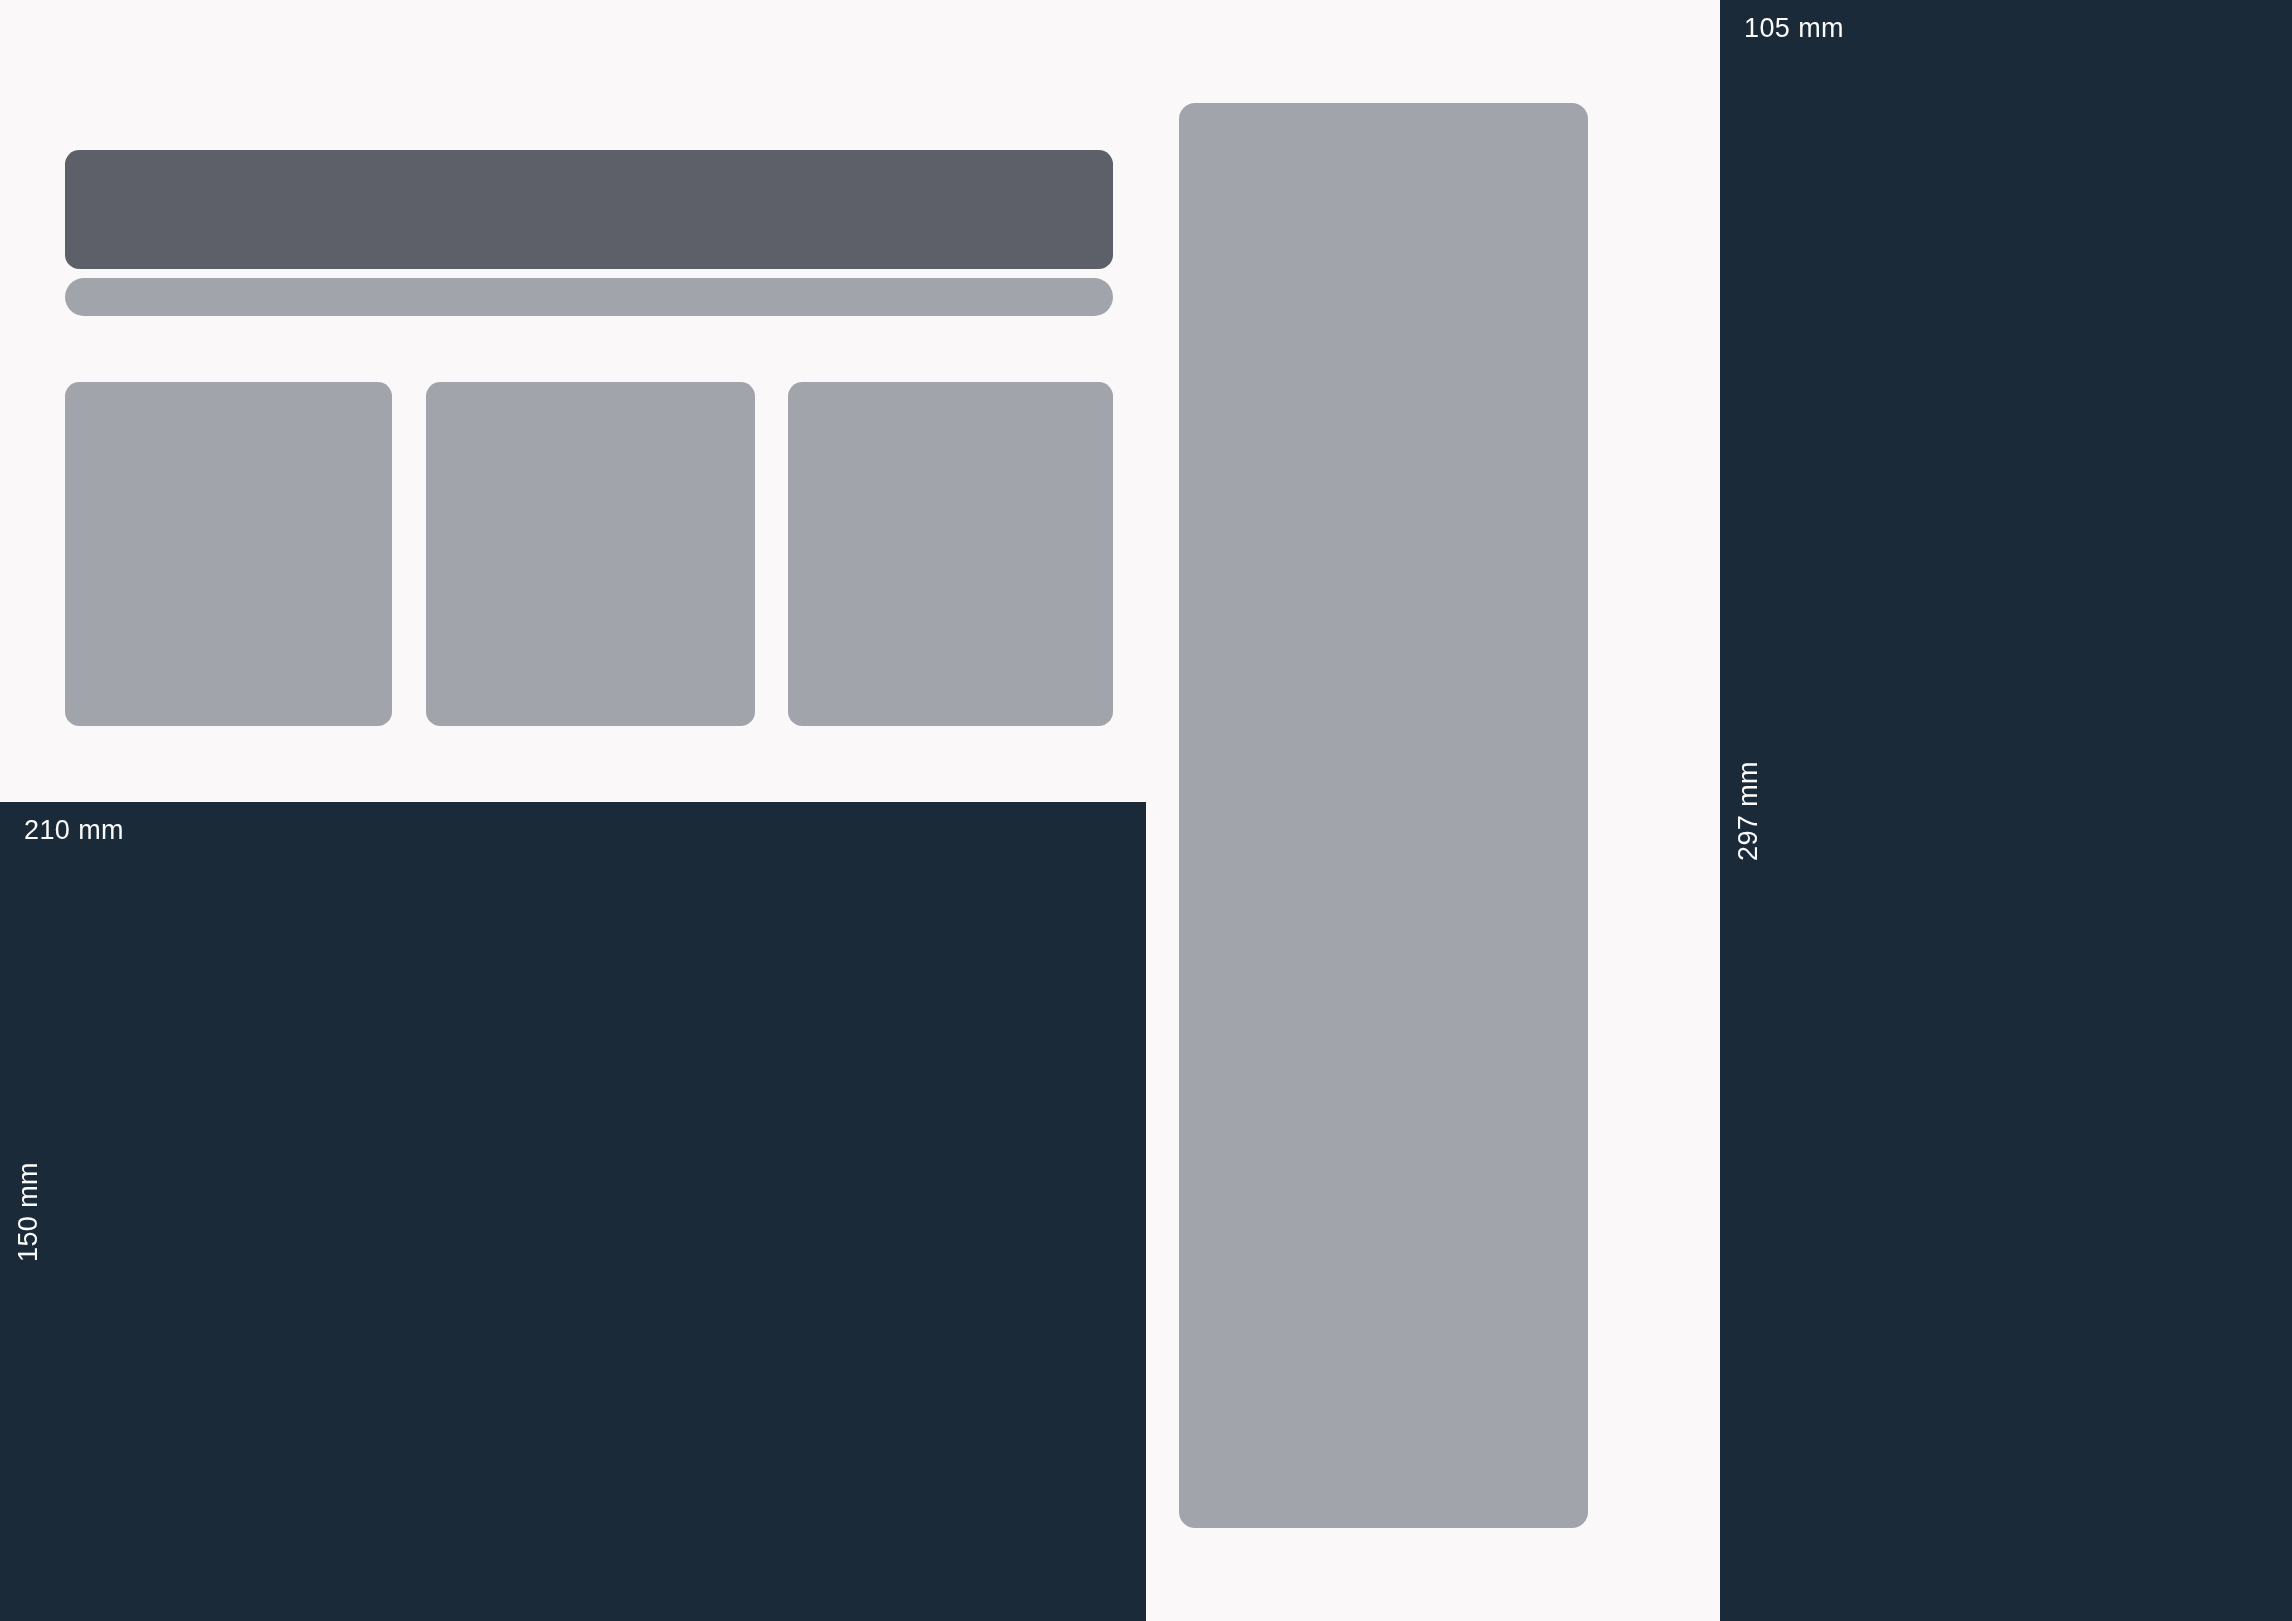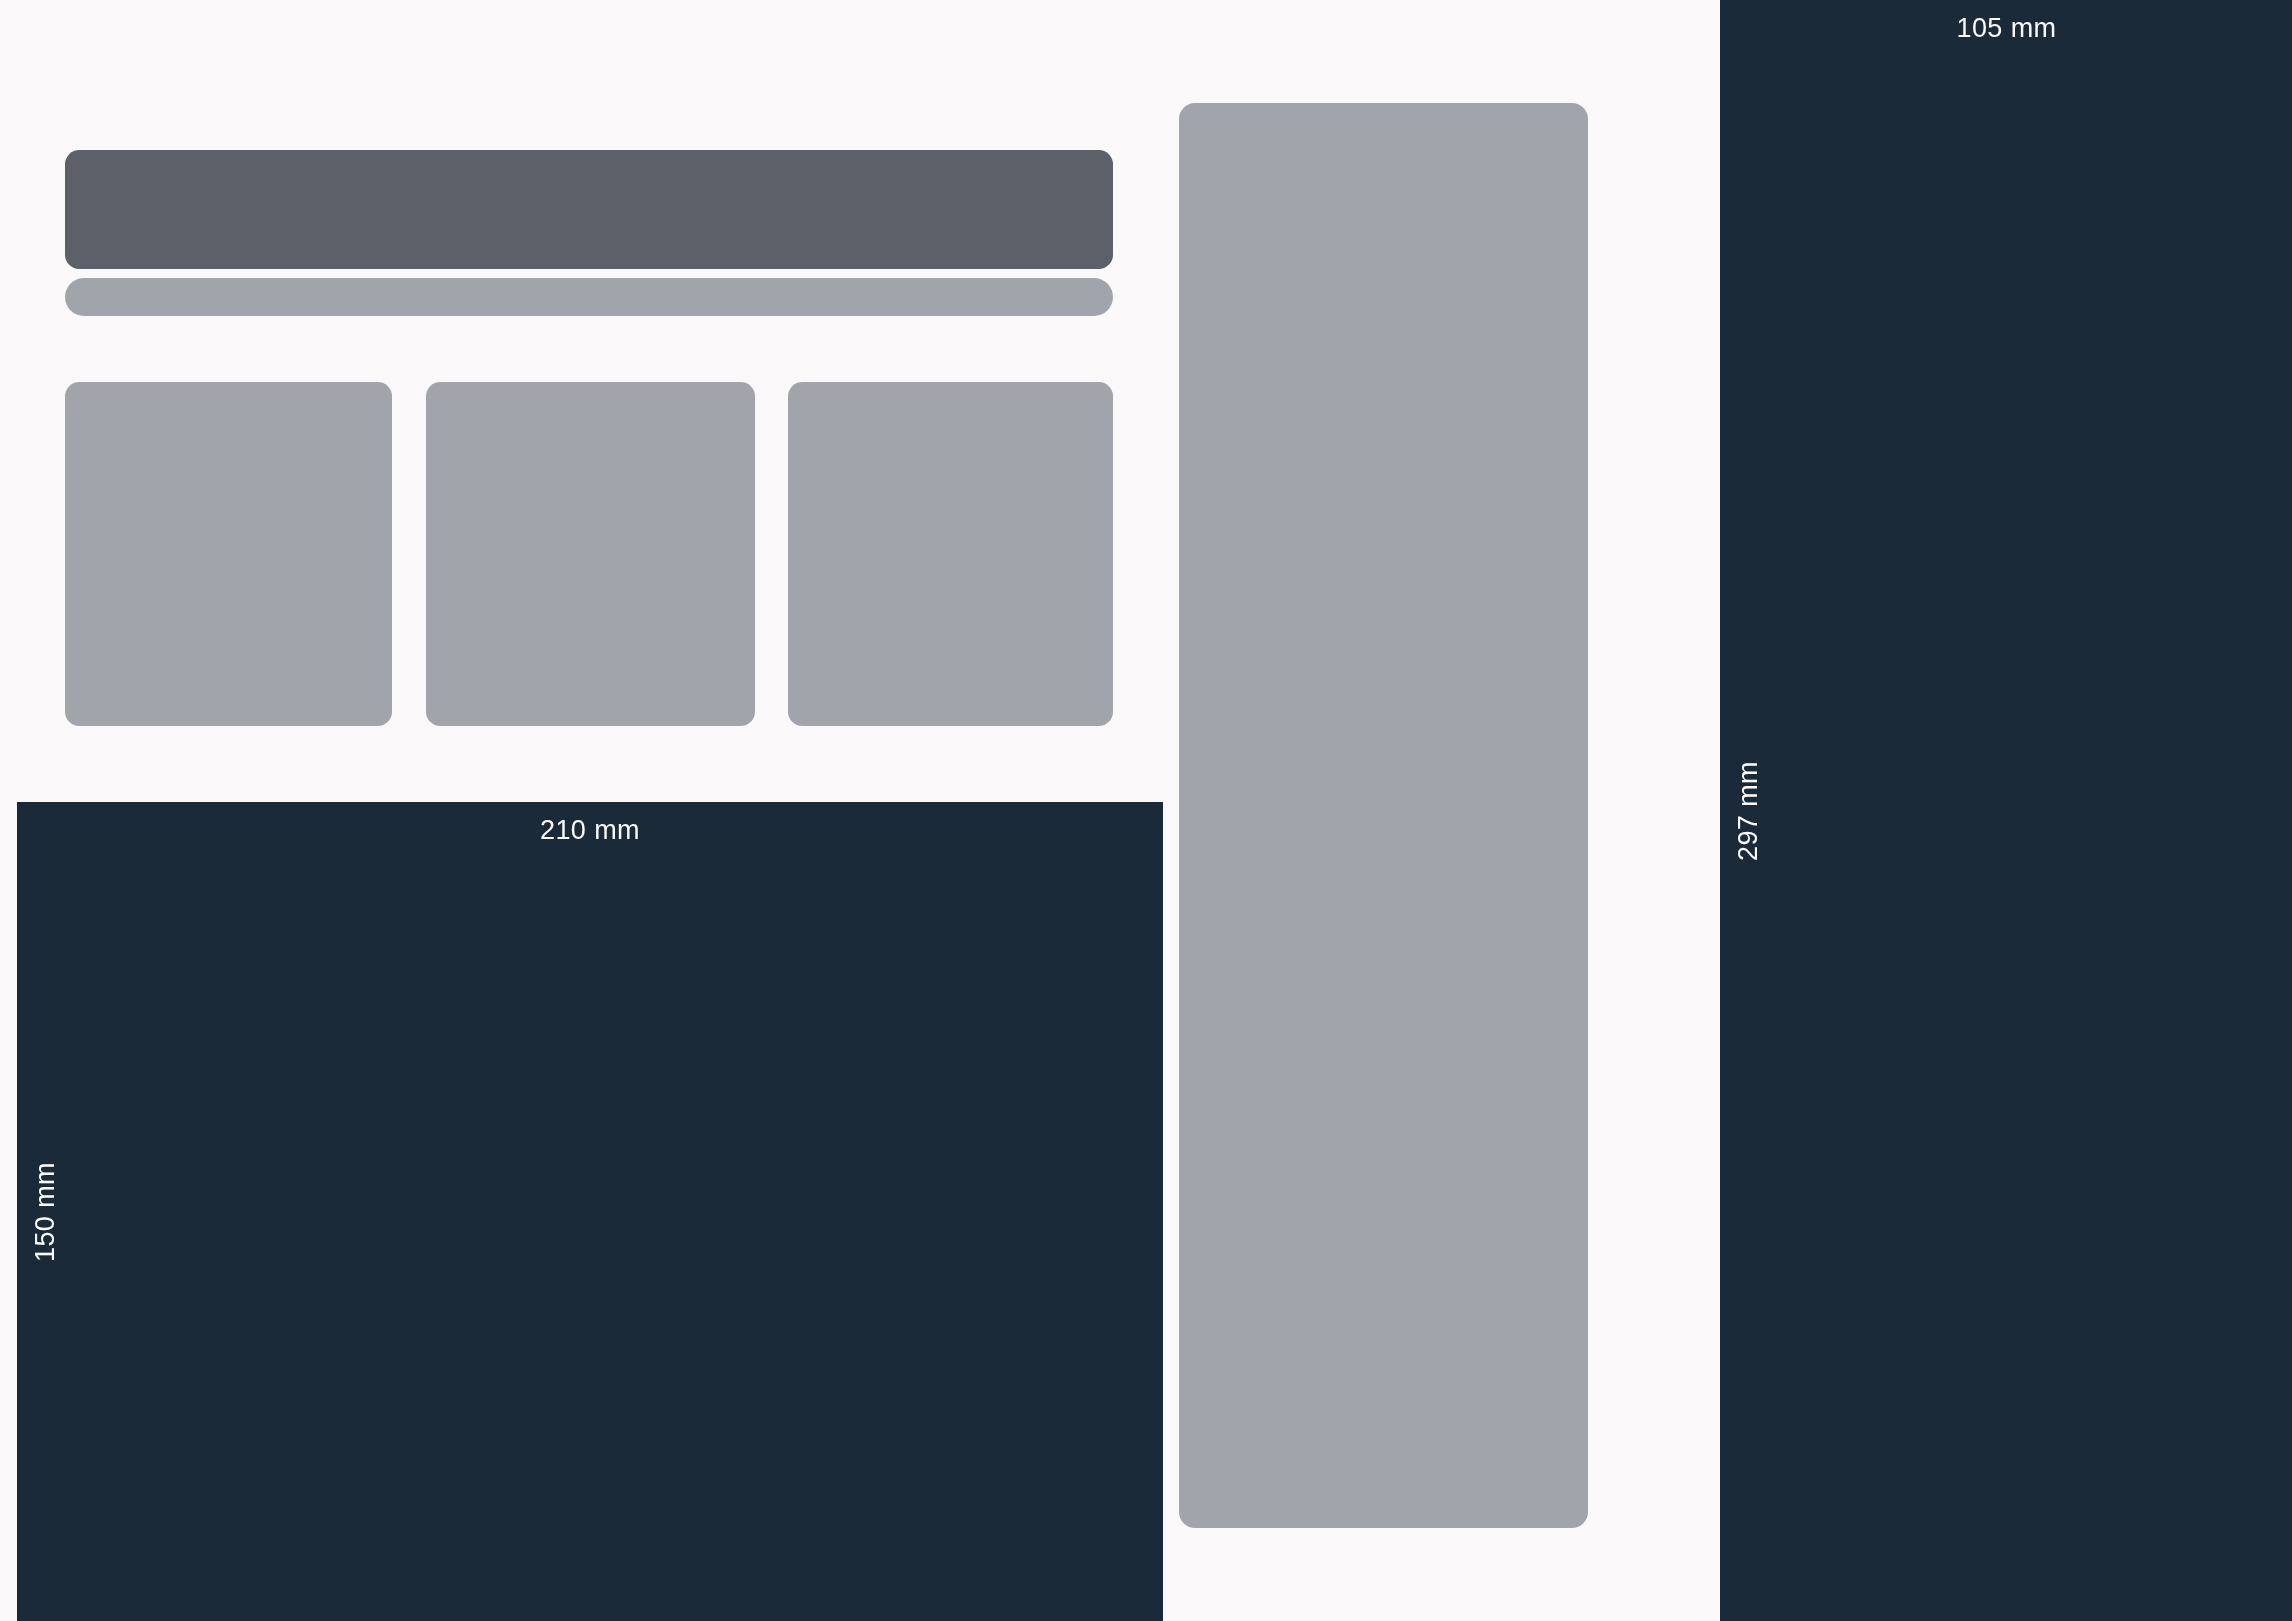--- a/index.html
+++ b/index.html
@@ -40,36 +40,36 @@
   }
 
   
   .panel { position: absolute; background: #1b2a39; }
 
   .panel--right {
     left: 1720px; top: 0;
     width: 573px; height: 1621px;
   }
   .panel--bottom-left {
-    left: 17px; top: 802px;
+    left: 0; top: 802px;
     width: 1146px; height: 819px;
   }
 
   
   .dim-label {
     position: absolute;
     color: #fbfafa;
     font-size: 27px;
     font-weight: 500;
     letter-spacing: 0.4px;
     white-space: nowrap;
   }
   .dim-label--top {
     top: 13.4px; left: 0; right: 0;
-    text-align: center;
+    padding-left: 24px;
   }
   .dim-label--rotated {
     top: 50%; left: 28px;
     transform: translate(-50%, -50%) rotate(-90deg);
   }
 </style>
 </head>
 <body>
 
 <div class="canvas">

